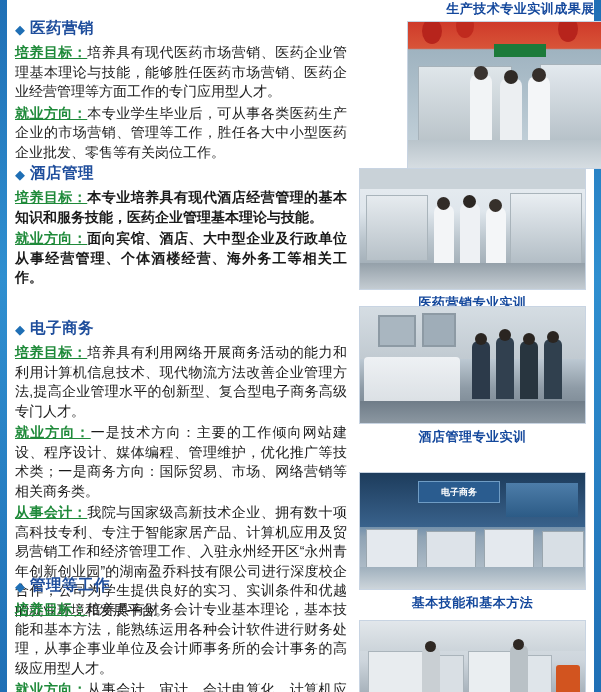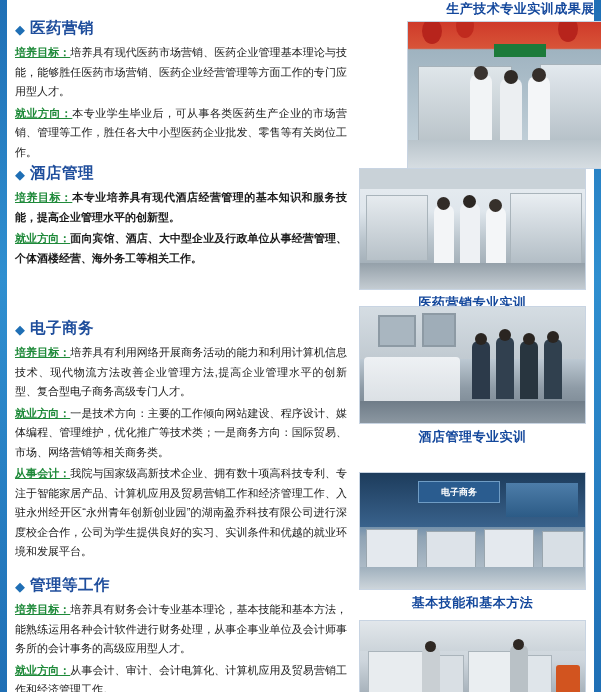--- a/index.html
+++ b/index.html
@@ -66,21 +66,21 @@
     transform: translateY(1px);
   }
   .sec-title {
     color: #1f4e9c;
     font-weight: bold;
     font-size: 15.5px;
     letter-spacing: 0.5px;
     white-space: nowrap;
   }
   .para {
-    font-size: 11px;
+    font-size: 14px;
     line-height: 19.5px;
     color: #1a1a1a;
     text-align: justify;
     margin: 0 0 2px 0;
     text-indent: 0;
   }
   .para.bold-body {
     font-weight: bold;
   }
   .lbl-u {
@@ -178,21 +178,21 @@
           <span class="lbl-u">就业方向：</span><span>本专业学生毕业后，可从事各类医药生产企业的市场营销、管理等工作，胜任各大中小型医药企业批发、零售等有关岗位工作。</span>
         </p>
       </div>
 
       <div class="section" style="top:163px;">
         <div class="sec-head">
           <span class="diamond">◆</span>
           <span class="sec-title">酒店管理</span>
         </div>
         <p class="para bold-body">
-          <span class="lbl-u">培养目标：</span><span>本专业培养具有现代酒店经营管理的基本知识和服务技能，提高企业管理水平的创新型。</span>
+          <span class="lbl-u">培养目标：</span><span>本专业培养具有现代酒店经营管理的基本知识和服务技能，医药企业管理基本理论与技能。</span>
         </p>
         <p class="para bold-body">
           <span class="lbl-u">就业方向：</span><span>面向宾馆、酒店、大中型企业及行政单位从事经营管理、个体酒楼经营、海外务工等相关工作。</span>
         </p>
       </div>
 
       <div class="section" style="top:318px;">
         <div class="sec-head">
           <span class="diamond">◆</span>
           <span class="sec-title">电子商务</span>

